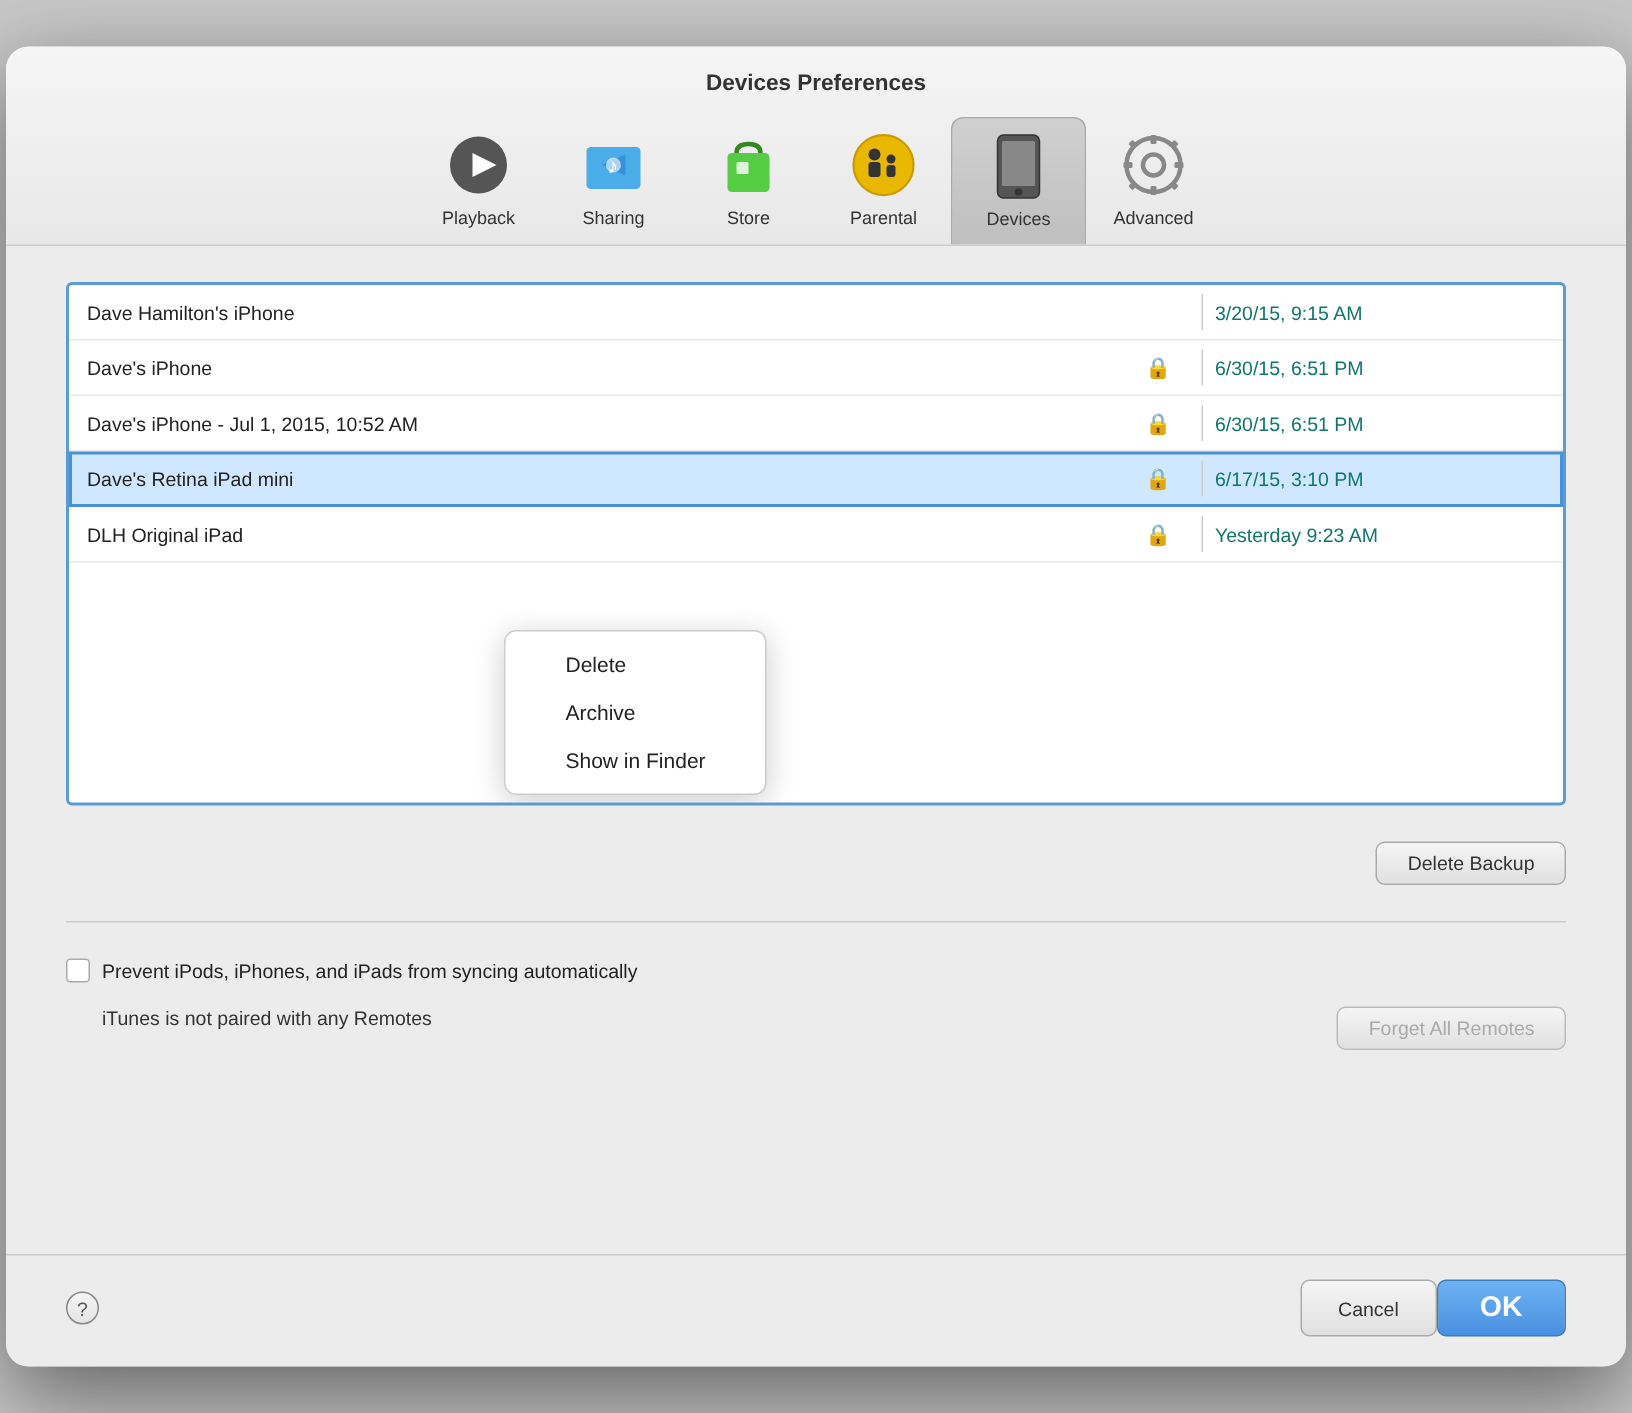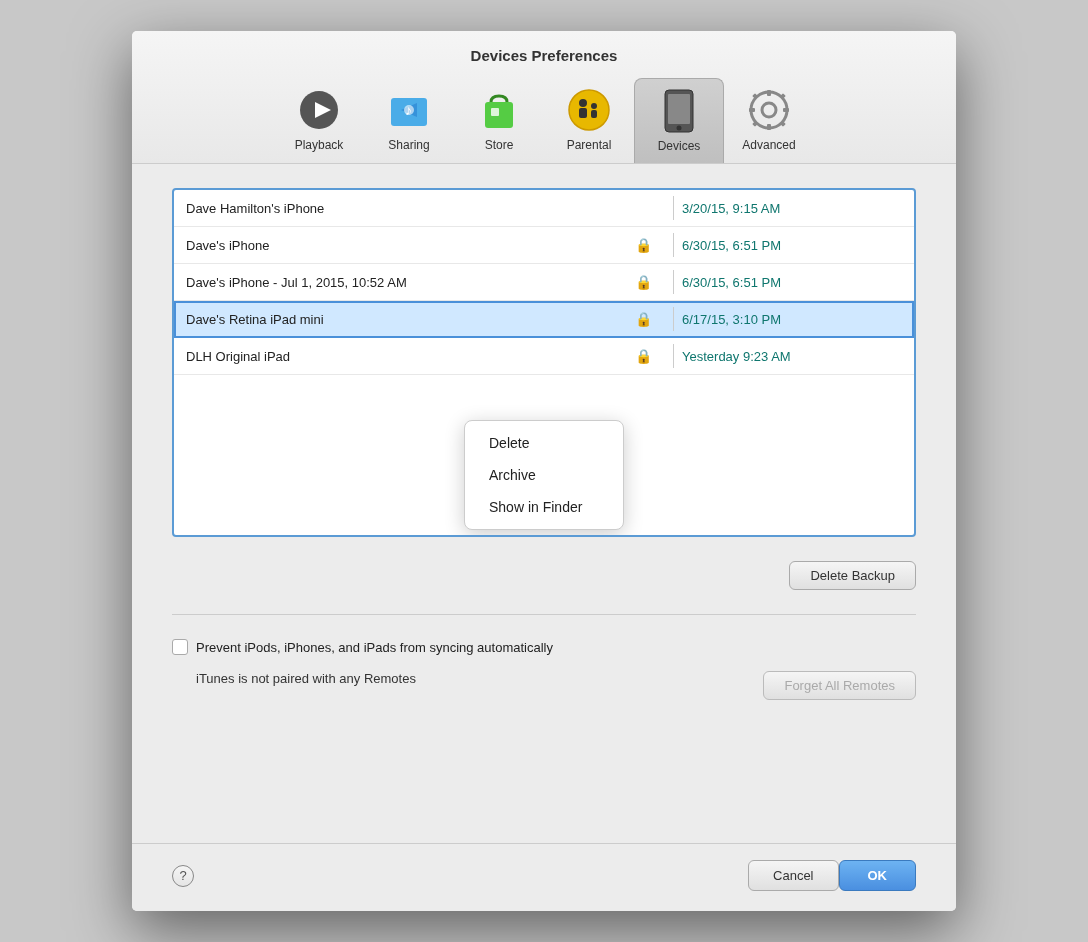--- a/index.html
+++ b/index.html
@@ -9,23 +9,23 @@
       font-family: -apple-system, 'Helvetica Neue', Arial, sans-serif;
       display: flex;
       justify-content: center;
       align-items: center;
       min-height: 942px;
       width: 1088px;
     }
 
     .dialog {
       background: #ececec;
-      border-radius: 5px;
+      border-radius: 15px;
       box-shadow: 0 20px 60px rgba(0,0,0,0.5);
-      width: 824px;
+      width: 1080px;
       min-height: 880px;
       display: flex;
       flex-direction: column;
       overflow: hidden;
       position: relative;
     }
 
     .title-bar {
       background: linear-gradient(to bottom, #f5f5f5, #e8e8e8);
       padding: 16px 20px 0 20px;
@@ -257,36 +257,36 @@
       font-size: 13px;
       cursor: pointer;
       color: #333;
     }
 
     .btn-ok {
       background: linear-gradient(to bottom, #6db3f2, #4a8fe0);
       border: 1px solid #3a7abf;
       border-radius: 6px;
       padding: 7px 28px;
-      font-size: 13px;
+      font-size: 19px;
       cursor: pointer;
       color: white;
       font-weight: 600;
     }
 
     
     .context-menu {
       position: absolute;
       top: 260px;
       left: 300px;
       background: white;
       border: 1px solid #ccc;
       border-radius: 8px;
       box-shadow: 0 4px 20px rgba(0,0,0,0.2);
-      padding: 6px 0;
+      padding: 6px 16px;
       min-width: 160px;
       z-index: 100;
     }
 
     .context-menu-item {
       padding: 8px 24px;
       font-size: 14px;
       color: #222;
       cursor: pointer;
     }

